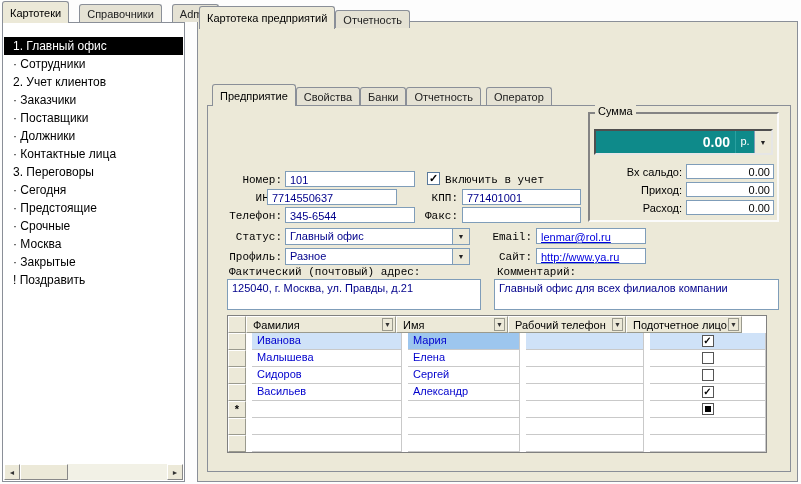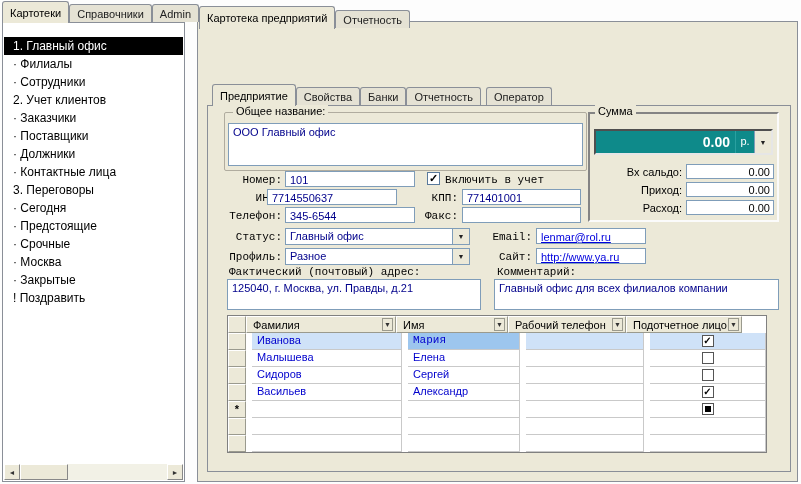--- a/index.html
+++ b/index.html
@@ -56,41 +56,40 @@
        display:flex;align-items:center;justify-content:space-between;padding:0 2px 0 6px;}
   .harr{font-size:7px;color:#333;width:11px;height:13px;background:#ece9d8;border:1px solid #9a9a8e;
         box-sizing:border-box;display:flex;align-items:center;justify-content:center;}
   .gc{border-right:1px solid #c9c9c9;border-bottom:1px solid #c9c9c9;box-sizing:border-box;
       padding:1px 3px 0 5px;color:#0000cd;white-space:nowrap;overflow:hidden;margin-left:6px;}
   .c1{width:150px;min-width:150px;}
   .c2{width:112px;min-width:112px;}
   .c3{width:118px;min-width:118px;}
   .c4{width:116px;min-width:116px;}
   .rowsel .gc{background:#cfe2f8;}
-  .curcell{background:#9dc6ee !important;font-family:Liberation Mono, monospace;}
+  .curcell{background:#9dc6ee !important;}
   .cbcell{display:flex;align-items:center;justify-content:center;padding:0;}
   .cbx{width:12px;height:12px;background:#fff;border:1px solid #555;box-sizing:border-box;
        text-align:center;line-height:10px;font-size:10px;font-weight:bold;color:#000;}
   .cbx.filled{background:#000;box-shadow:inset 0 0 0 2px #fff;}
 </style>
 </head>
 <body>
 
 <div id="app">
 
-  <div class="tabstrip" style="left:2px;top:2px;height:21px;">
+  <div class="tabstrip" style="left:2px;top:2px;height:21px;gap:10px;">
     <div class="tab active">Картотеки</div>
     <div class="tab inactive">Справочники</div>
     <div class="tab inactive">Admin</div>
   </div>
 
   <div id="left-panel" class="panel" style="left:2px;top:22px;width:183px;height:460px;">
     <div class="tree">
       <div class="tree-item selected">1. Главный офис</div>
-      <div class="tree-item">· Филиалы</div>
       <div class="tree-item">· Сотрудники</div>
       <div class="tree-item">2. Учет клиентов</div>
       <div class="tree-item">· Заказчики</div>
       <div class="tree-item">· Поставщики</div>
       <div class="tree-item">· Должники</div>
       <div class="tree-item">· Контактные лица</div>
       <div class="tree-item">3. Переговоры</div>
       <div class="tree-item">· Сегодня</div>
       <div class="tree-item">· Предстоящие</div>
       <div class="tree-item">· Срочные</div>
@@ -116,24 +115,20 @@
   <div class="tabstrip" style="left:212px;top:85px;height:21px;">
     <div class="tab active">Предприятие</div>
     <div class="tab inactive">Свойства</div>
     <div class="tab inactive">Банки</div>
     <div class="tab inactive">Отчетность</div>
     <div class="tab inactive" style="margin-left:5px;">Оператор</div>
   </div>
 
   <div class="panel" style="left:207px;top:105px;width:584px;height:367px;"></div>
 
-  <div class="group" style="left:224px;top:112px;width:361px;height:57px;background:#ece9d8;">
-    <span class="group-label">Общее название:</span>
-    <div class="txtbox" style="left:3px;top:10px;right:3px;bottom:4px;">ООО Главный офис</div>
-  </div>
 
   <div class="sum-group" style="left:588px;top:112px;width:191px;height:110px;">
     <span class="group-label" style="top:-9px;left:5px;">Сумма</span>
     <div class="teal" style="left:4px;top:15px;width:179px;height:26px;">
       <div class="amount">0.00</div>
       <div class="cur">р.</div>
       <div class="drop-btn">▼</div>
     </div>
     <div class="sumlbl" style="left:2px;top:52px;">Вх сальдо:</div>
     <div class="sumfield" style="left:96px;top:50px;">0.00</div>

